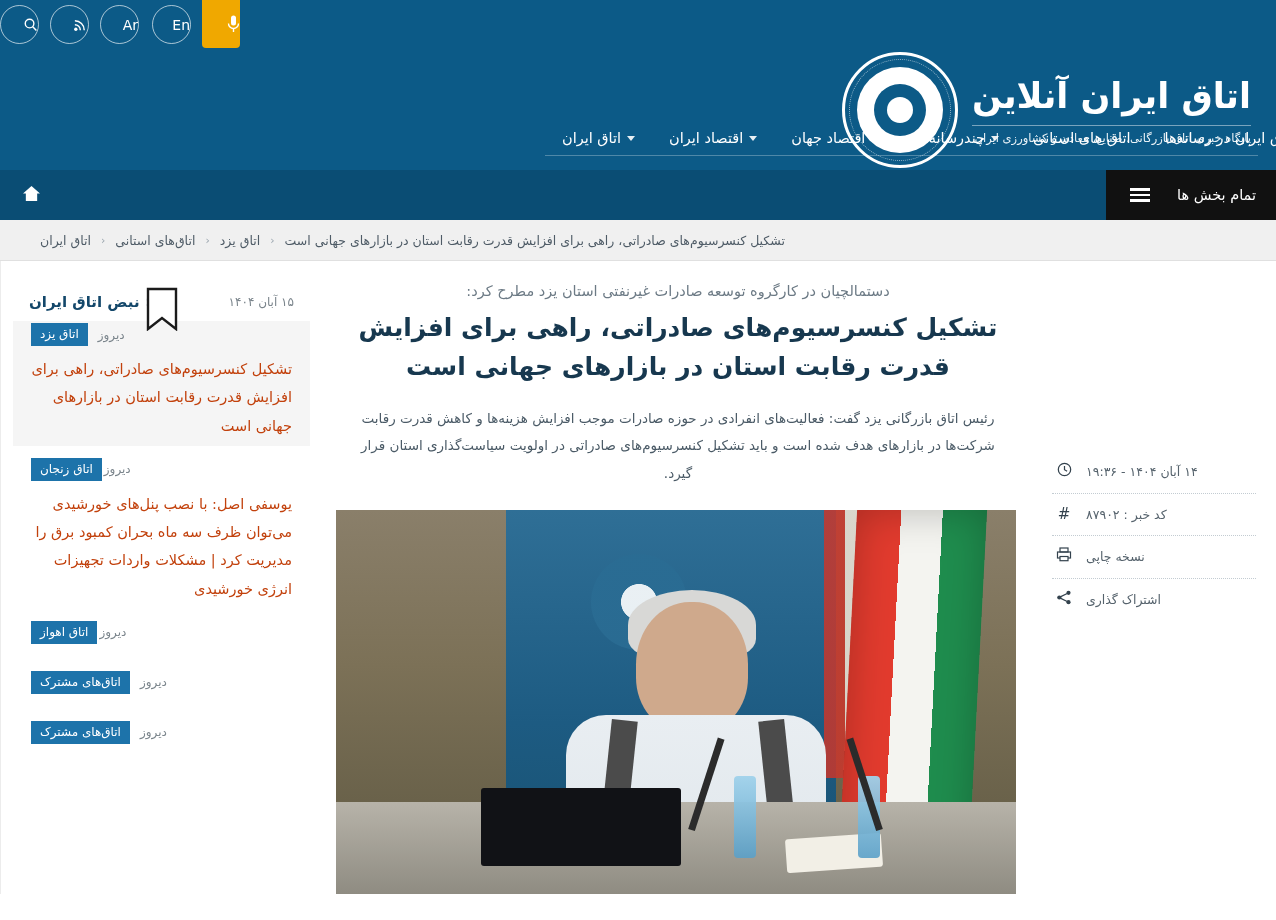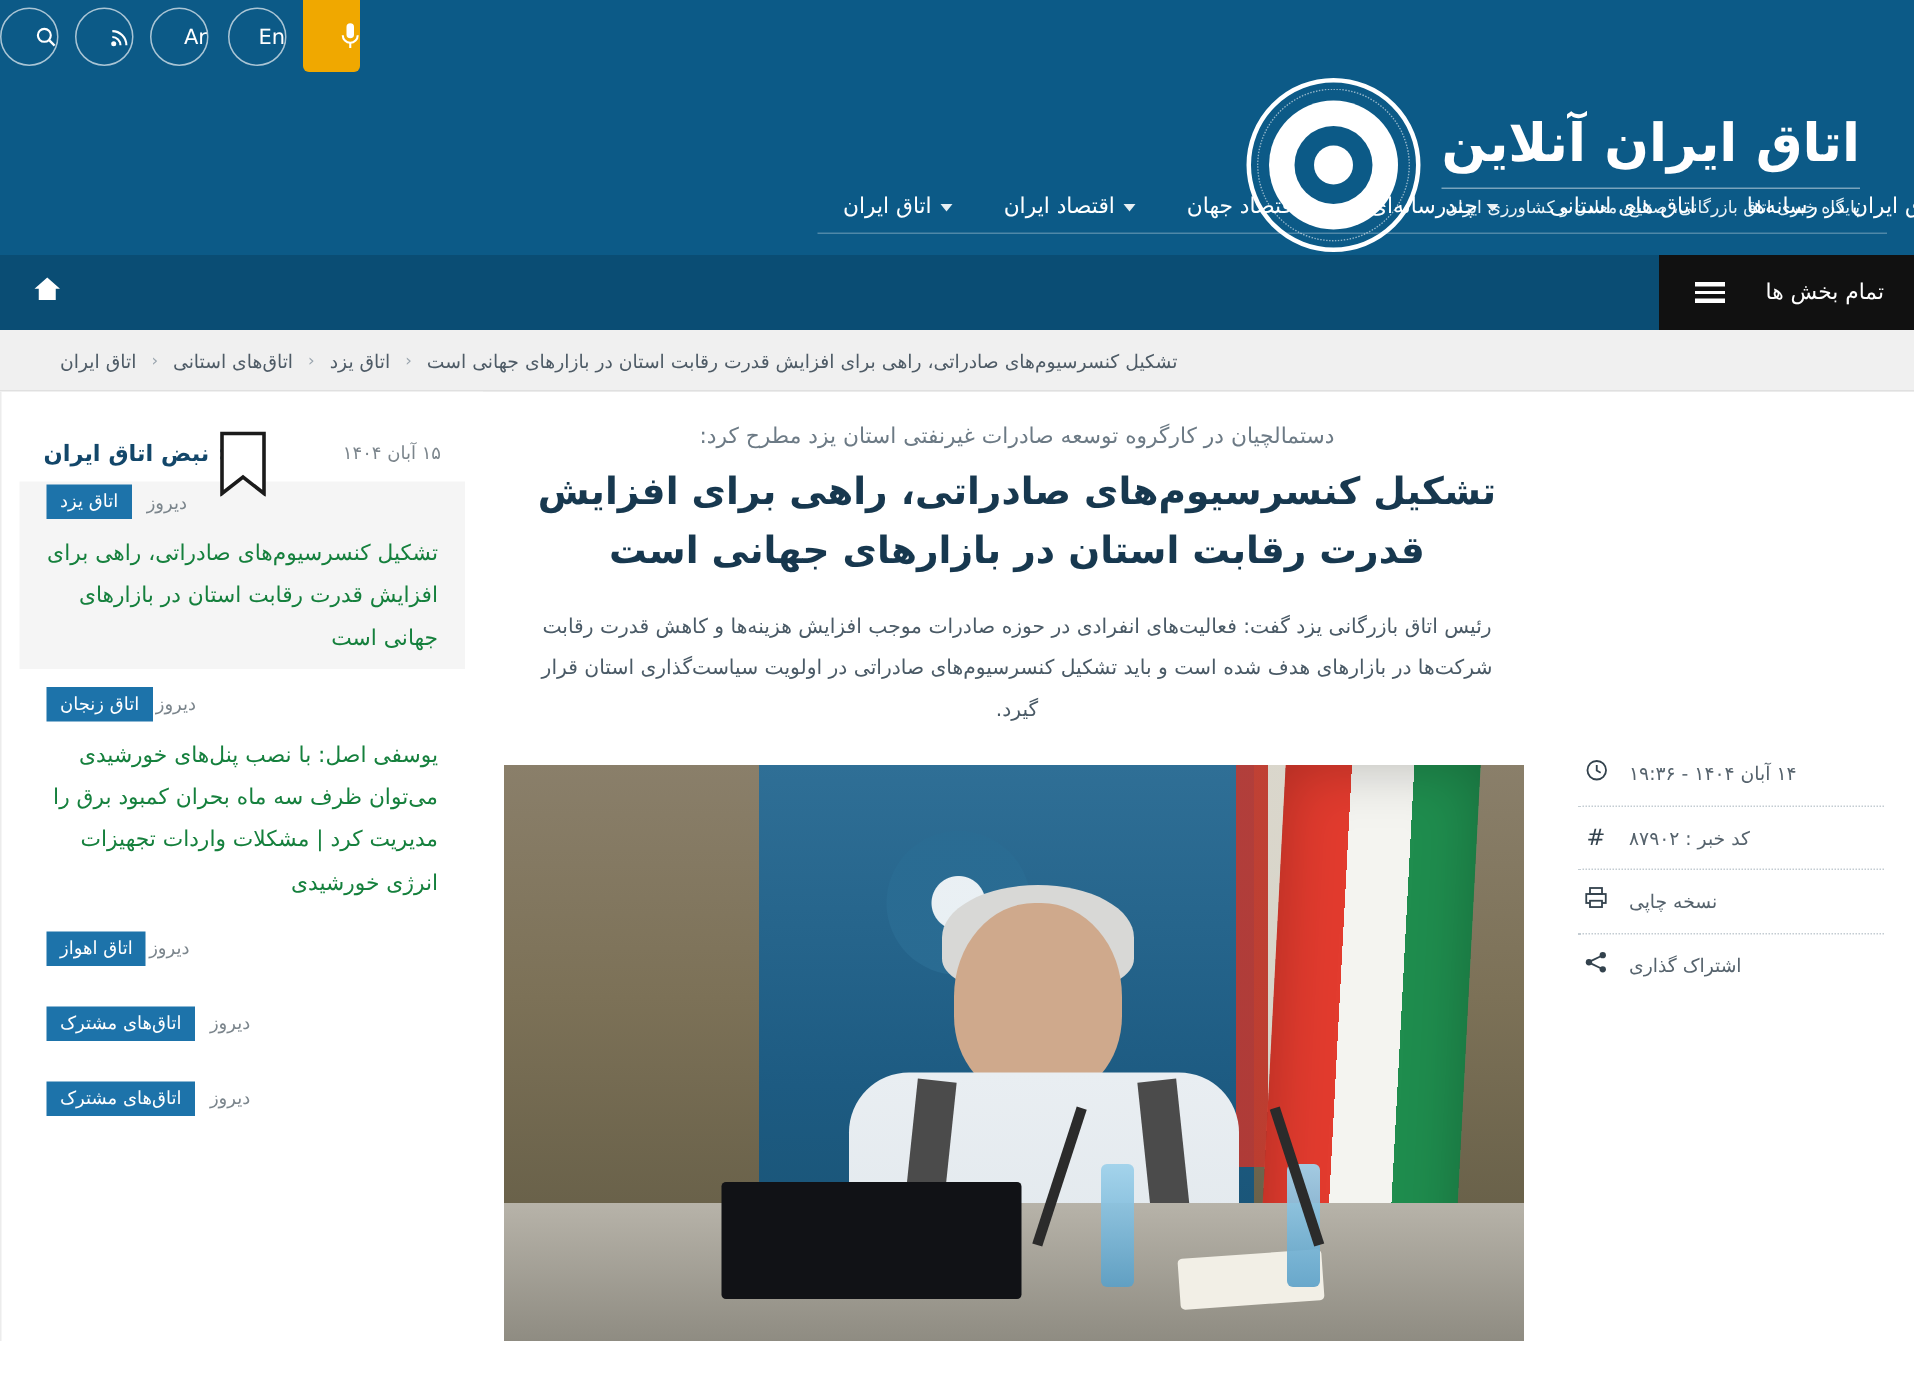--- a/index.html
+++ b/index.html
@@ -39,21 +39,21 @@
     border-radius: 0 0 4px 4px;
     background: #f0a800;
     border: none;
     margin-top: 0;
     color: #ffffff;
   }
   .icon-btn.first-gap { margin-left: 2px; }
 
   .logo-area {
     position: absolute;
-    top: 52px; right: 36px;
+    top: 52px; right: 25px;
     display: flex; align-items: center; gap: 14px;
   }
   .logo-text {
     text-align: right;
     color: #fff;
   }
   .logo-title {
     font-size: 35px;
     font-weight: bold;
     letter-spacing: 0px;
@@ -295,21 +295,20 @@
     position: absolute; left: 450px; bottom: 28px;
     width: 96px; height: 34px; background: #f2efe6; border-radius: 3px;
     transform: rotate(-4deg);
   }
 
   
   .meta {
     width: 242px;
     padding: 190px 20px 0 18px;
     flex: 0 0 242px;
-    margin-top: 44px;
   }
   .meta-row {
     display: flex;
     flex-direction: row-reverse;
     align-items: center;
     justify-content: flex-start;
     gap: 12px;
     border-bottom: 1px dotted #c3ccd2;
     padding: 11px 2px 12px 2px;
     color: #56636d;
@@ -364,21 +363,21 @@
     margin-bottom: 9px;
   }
   .news-tag {
     background: #1d73aa;
     color: #fff;
     font-size: 12px;
     padding: 4px 9px 5px 9px;
   }
   .news-when { color: #7b858c; font-size: 12px; }
   .news-title {
-    color: #15803d;
+    color: #c2410c;
     font-size: 14.5px;
     line-height: 1.95;
     text-align: right;
     padding: 0 18px 0 18px;
   }
   .news-item.alt { background: #f5f5f5; padding-top: 2px; }
   .item-pad { padding: 12px 0 6px 0; }
   .tagline-inner { width: 100%; padding-left: 18px; }
 </style>
 </head>

